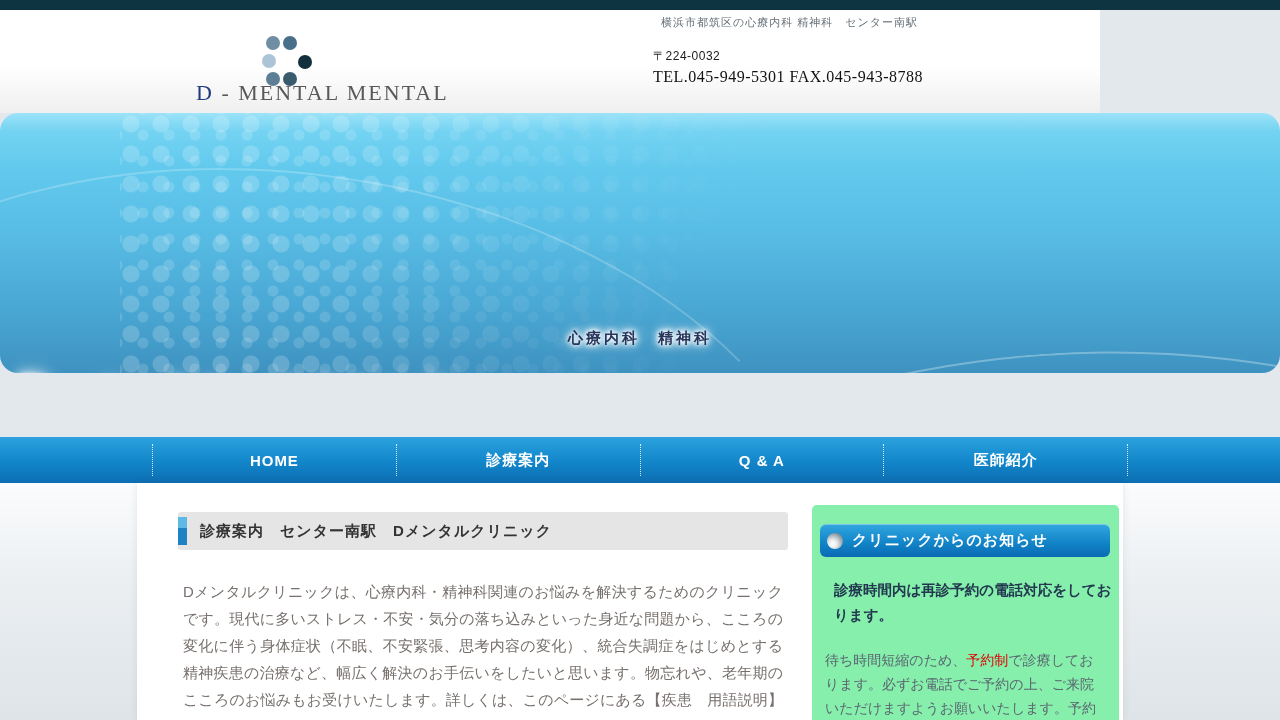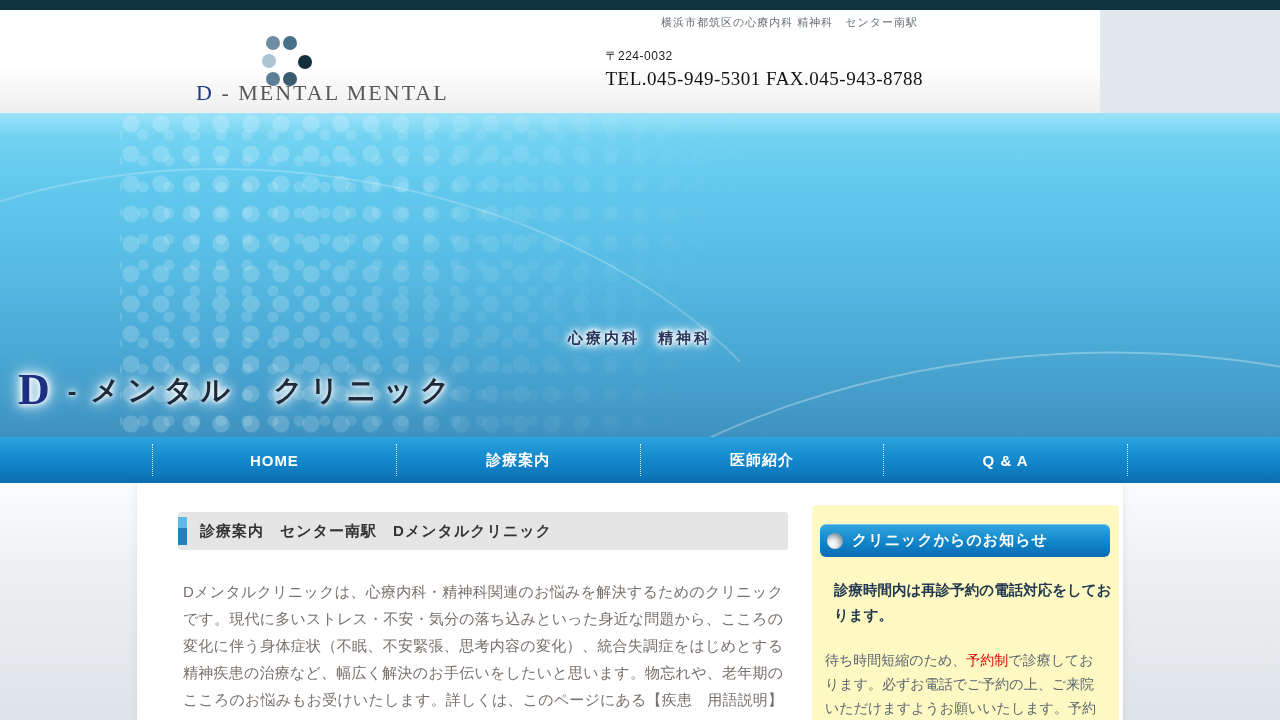--- a/index.html
+++ b/index.html
@@ -35,27 +35,28 @@
     position:absolute; left:0; top:62px; width:260px;
     font-family:"Liberation Serif","DejaVu Serif",serif;
     font-size:22px; letter-spacing:2px; color:#595959; white-space:nowrap;
   }
   .logo-text .logo-d { color:#203a7e; }
   .addr-block { position:absolute; right:177px; top:38px; text-align:left; color:#1c1c1c; }
   .addr-postal { font-size:12px; letter-spacing:.5px; }
   .addr-line { font-size:14.5px; margin-top:2px; letter-spacing:.5px; }
   .addr-tel {
     font-family:"Liberation Serif","DejaVu Serif",serif;
-    font-size:19px; margin-top:3px; color:#111; text-align:center; letter-spacing:.5px;
+    font-size:16px; margin-top:3px; color:#111; text-align:center; letter-spacing:.5px;
   }
 
   
   .hero {
-    position:absolute; left:0; top:113px; width:1280px; height:324px; overflow:hidden;
+    position:absolute; left:0; top:113px; width:1280px; height:260px; overflow:hidden;
     background:linear-gradient(180deg,#9ce3f9 0%,#74d3f2 7%,#63caee 20%,#58bde5 45%,#4aa8d4 74%,#3e92c0 100%);
+    border-radius:18px;
   }
   .hero-dots {
     position:absolute; left:120px; top:0; width:680px; height:324px;
     background-image:
       radial-gradient(circle at 11px 11px, rgba(255,255,255,.20) 8px, rgba(255,255,255,0) 9px),
       radial-gradient(circle at 8px 8px, rgba(255,255,255,.16) 5px, rgba(255,255,255,0) 6px);
     background-size:30px 30px, 26px 26px;
     background-position:0 0, 15px 14px;
     -webkit-mask-image:linear-gradient(105deg, rgba(0,0,0,.95) 30%, rgba(0,0,0,.35) 60%, transparent 85%);
     mask-image:linear-gradient(105deg, rgba(0,0,0,.95) 30%, rgba(0,0,0,.35) 60%, transparent 85%);
@@ -116,21 +117,21 @@
   .heading-text {
     position:absolute; left:22px; top:0; line-height:38px;
     font-size:15px; font-weight:bold; color:#333; letter-spacing:1px; white-space:nowrap;
   }
   .article { position:absolute; left:46px; top:76px; width:600px; font-size:15px; line-height:27px; color:#77706c; }
   .article p { text-align:justify;margin-top:19px; }
 
   
   .sidebar {
     position:absolute; left:675px; top:22px; width:307px; height:215px;
-    background:#fef9c3; border-radius:5px 5px 0 0;
+    background:#86efac; border-radius:5px 5px 0 0;
   }
   .side-header {
     position:absolute; left:8px; top:19px; width:290px; height:33px;
     background:linear-gradient(180deg,#33a7e0 0%,#1286c9 55%,#0a6ab4 100%);
     border-radius:6px; display:flex; align-items:center; cursor:pointer;
     box-shadow:inset 0 1px 0 rgba(255,255,255,.35);
   }
   .sphere {
     width:16px; height:16px; border-radius:50%; margin:0 9px 0 7px;
     background:radial-gradient(circle at 36% 68%, #ffffff 0%, #e7ebee 28%, #aeb9bf 55%, #79868d 80%, #5f6c73 100%);
@@ -179,22 +180,22 @@
     <div class="hero-arc arc1"></div>
     <div class="hero-arc arc2"></div>
     <div class="hero-sub">心療内科　精神科</div>
     <div class="hero-title"><span class="t-d">D</span><span class="t-dash">-</span><span class="t-rest">メンタル　クリニック</span></div>
   </div>
 
   <div class="nav">
     <div class="nav-inner">
       <div class="nav-item">HOME</div>
       <div class="nav-item">診療案内</div>
+      <div class="nav-item">Q &amp; A</div>
       <div class="nav-item">医師紹介</div>
-      <div class="nav-item">Q &amp; A</div>
     </div>
   </div>
 
   <div class="content-bg">
     <div class="content-col">
 
       <div class="heading-bar">
         <div class="heading-accent">
           <span class="acc-top"></span>
             <span class="acc-bot"></span>

